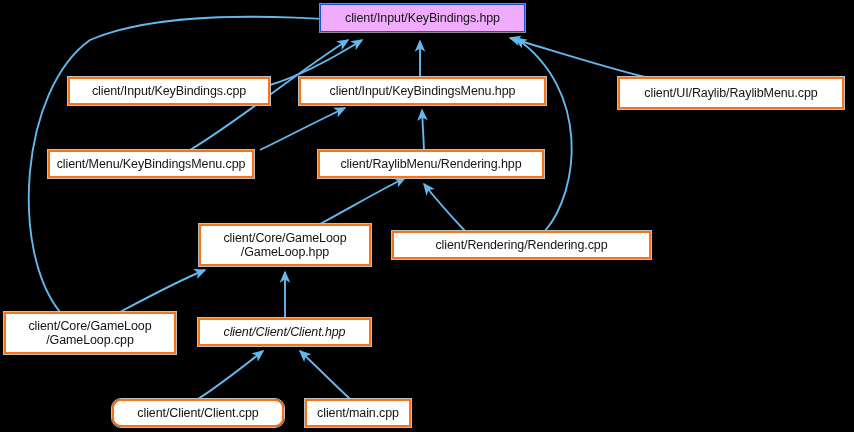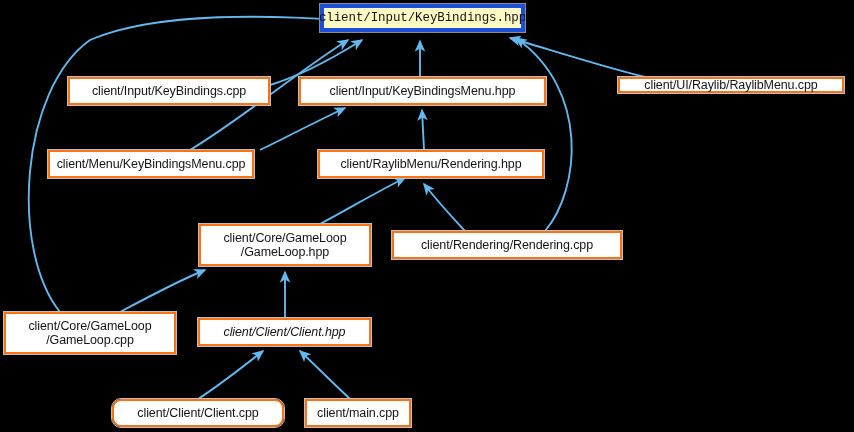--- a/index.html
+++ b/index.html
@@ -34,24 +34,23 @@
     justify-content: center;
     text-align: center;
     color: #141414;
     font-size: 12.5px;
     line-height: 14.5px;
     letter-spacing: -0.1px;
     white-space: pre;
     cursor: pointer;
   }
   .node-box.root {
-    background: #fef9c3;
-    border: 4px solid #1d4ed8;
+    background: #f0abfc;
+    border: 1px solid #1d4ed8;
     outline: 1px solid #8c8c8c;
-    font-family: Liberation Mono, monospace;
   }
 </style>
 </head>
 <body>
 
 <div id="graph-root">
   <svg id="graph-svg" viewBox="0 0 854 432" xmlns="http://www.w3.org/2000/svg">
     <defs>
       <marker id="arrowhead" markerWidth="7" markerHeight="7" refX="5.6" refY="3" orient="auto" markerUnits="strokeWidth">
         <path d="M 0,0.2 L 6.4,3 L 0,5.8 L 1.6,3 Z" fill="#63b8ee"></path>
@@ -71,25 +70,25 @@
         <path d="M 60,312 C 10,250 20,90 90,40 C 160,10 280,16 340,20" fill="none" stroke="#63b8ee" stroke-width="1.9" marker-end="url(#arrowhead)"></path>
         <path d="M 285,318 L 285,272" fill="none" stroke="#63b8ee" stroke-width="1.9" marker-end="url(#arrowhead)"></path>
         <path d="M 198,399 C 220,385 245,365 263,351" fill="none" stroke="#63b8ee" stroke-width="1.9" marker-end="url(#arrowhead)"></path>
         <path d="M 350,399 C 335,385 315,365 300,351" fill="none" stroke="#63b8ee" stroke-width="1.9" marker-end="url(#arrowhead)"></path>
       </g>
   </svg>
   <div id="node-layer">
       <div class="node-box root" style="left: 320px; top: 4px; width: 205px; height: 28px;"><span>client/Input/KeyBindings.hpp</span></div>
       <div class="node-box" style="left: 68px; top: 77px; width: 202px; height: 28px;"><span>client/Input/KeyBindings.cpp</span></div>
       <div class="node-box" style="left: 299px; top: 77px; width: 247px; height: 28px;"><span>client/Input/KeyBindingsMenu.hpp</span></div>
-      <div class="node-box" style="left: 618px; top: 77px; width: 226px; height: 16px;"><span>client/UI/Raylib/RaylibMenu.cpp</span></div>
+      <div class="node-box" style="left: 618px; top: 77px; width: 226px; height: 32px;"><span>client/UI/Raylib/RaylibMenu.cpp</span></div>
       <div class="node-box" style="left: 48px; top: 150px; width: 206px; height: 28px;"><span>client/Menu/KeyBindingsMenu.cpp</span></div>
       <div class="node-box" style="left: 318px; top: 150px; width: 226px; height: 28px;"><span>client/RaylibMenu/Rendering.hpp</span></div>
       <div class="node-box" style="left: 199px; top: 224px; width: 172px; height: 42px;"><span>client/Core/GameLoop
 /GameLoop.hpp</span></div>
-      <div class="node-box" style="left: 392px; top: 231px; width: 230px; height: 28px;"><span>client/Rendering/Rendering.cpp</span></div>
+      <div class="node-box" style="left: 392px; top: 231px; width: 259px; height: 28px;"><span>client/Rendering/Rendering.cpp</span></div>
       <div class="node-box" style="left: 4px; top: 312px; width: 172px; height: 42px;"><span>client/Core/GameLoop
 /GameLoop.cpp</span></div>
       <div class="node-box" style="left: 198px; top: 318px; width: 173px; height: 28px; font-style: italic;"><span>client/Client/Client.hpp</span></div>
       <div class="node-box" style="left: 112px; top: 399px; width: 172px; height: 28px; border-radius: 9px;"><span>client/Client/Client.cpp</span></div>
       <div class="node-box" style="left: 305px; top: 399px; width: 106px; height: 28px;"><span>client/main.cpp</span></div>
     </div>
 </div>
 
 </body></html>

